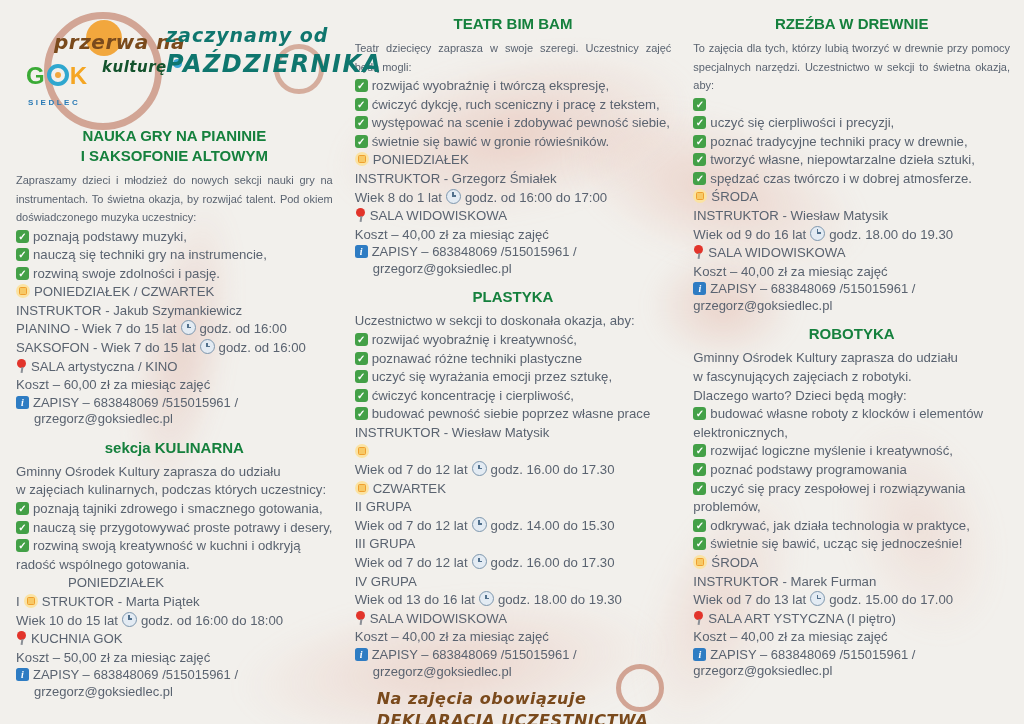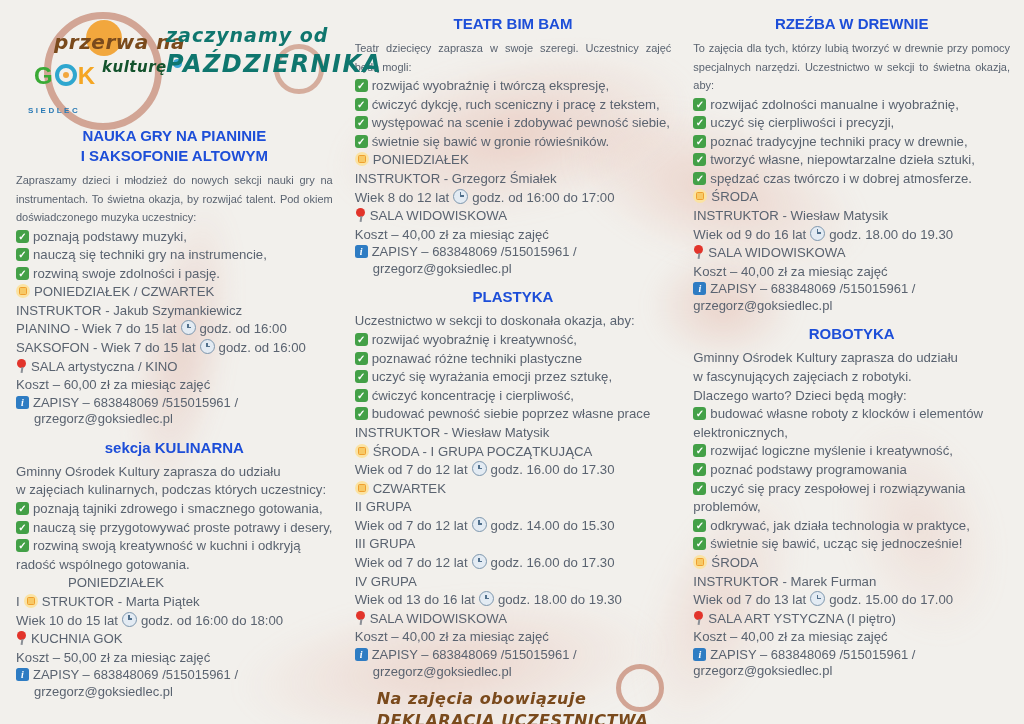--- a/index.html
+++ b/index.html
@@ -30,33 +30,33 @@
   .cols{position:relative;z-index:1;display:flex;gap:22px;padding:4px 14px 0 16px;}
   .col{width:318px;}
   
   .logo-row{position:relative;height:112px;}
   .orange-dot{position:absolute;left:70px;top:16px;width:36px;height:36px;border-radius:50%;background:#f2a73d;}
   .tag1{position:absolute;left:38px;top:26px;font-family:"DejaVu Sans",sans-serif;
         font-style:italic;font-weight:bold;font-size:20px;color:#7a4a1c;letter-spacing:.5px;}
   .tag2{position:absolute;left:86px;top:54px;font-family:"DejaVu Sans",sans-serif;
         font-style:italic;font-weight:bold;font-size:15px;color:#14532d;letter-spacing:.5px;}
   .blue-dot{display:inline-block;width:9px;height:9px;border-radius:50%;background:#3aa8d8;margin-left:6px;vertical-align:4px;}
-  .gok{position:absolute;left:18px;top:58px;font-size:24px;font-weight:bold;letter-spacing:1px;}
+  .gok{position:absolute;left:10px;top:58px;font-size:24px;font-weight:bold;letter-spacing:1px;}
   .gok .g{color:#3aaa35;}
   .gok .k{color:#f5a623;}
   .o-glyph{display:inline-block;width:14px;height:14px;border:4px solid #2fa7cf;border-radius:50%;
            position:relative;vertical-align:-2px;margin:0 1px;}
   .o-glyph::after{content:"";position:absolute;left:4px;top:4px;width:6px;height:6px;border-radius:50%;background:#f2a73d;}
-  .city{position:absolute;left:12px;top:102px;font-size:8px;font-weight:bold;color:#2a7ab5;letter-spacing:2.5px;}
+  .city{position:absolute;left:12px;top:94px;font-size:8px;font-weight:bold;color:#2a7ab5;letter-spacing:2.5px;}
   .banner{position:absolute;left:150px;top:20px;width:175px;color:#0f766e;
           font-family:"DejaVu Sans",sans-serif;font-style:italic;font-weight:bold;}
   .banner .bl1{font-size:19px;letter-spacing:1px;}
   .banner .bl2{font-size:24px;letter-spacing:1.5px;margin-top:4px;}
   
-  .sec-title{color:#1d4ed8;font-weight:bold;font-size:15px;line-height:20px;text-align:center;margin:10px 0 5px;}
+  .sec-title{color:#15803d;font-weight:bold;font-size:15px;line-height:20px;text-align:center;margin:10px 0 5px;}
   .para{text-align:justify;font-size:11px;line-height:18.5px;margin:4px 0 1px;}
   .line{font-size:13.2px;line-height:18.6px;padding-left:18px;text-indent:-18px;}
   .line.small{font-size:13px;line-height:16.5px;}
   .line.ind{padding-left:52px;text-indent:0;}
   
   .ic{display:inline-block;vertical-align:-2px;margin:0 4px;text-indent:0;}
   .line > .ic:first-child{margin-left:0;}
   .ic-check{width:13px;height:13px;background:#43a047;border-radius:3px;position:relative;}
   .ic-check::after{content:"✓";position:absolute;left:0;top:0;width:13px;height:13px;color:#fff;
                    font-size:10px;line-height:13px;text-align:center;font-weight:bold;}
@@ -155,40 +155,40 @@
             <div>TEATR BIM BAM</div>
           </div>
         <div class="sec-body">
             <div class="para">Teatr dziecięcy zaprasza w swoje szeregi. Uczestnicy zajęć będą mogli:</div>
             <div class="line"><span class="ic ic-check"></span><span>rozwijać wyobraźnię i twórczą ekspresję,</span></div>
             <div class="line"><span class="ic ic-check"></span><span>ćwiczyć dykcję, ruch sceniczny i pracę z tekstem,</span></div>
             <div class="line"><span class="ic ic-check"></span><span>występować na scenie i zdobywać pewność siebie,</span></div>
             <div class="line"><span class="ic ic-check"></span><span>świetnie się bawić w gronie rówieśników.</span></div>
             <div class="line"><span class="ic ic-calendar"></span><span>PONIEDZIAŁEK</span></div>
             <div class="line"><span>INSTRUKTOR - Grzegorz Śmiałek</span></div>
-            <div class="line"><span>Wiek 8 do 12 lat</span><span class="ic ic-clock"></span><span>godz. od 16:00 do 17:00</span></div>
+            <div class="line"><span>Wiek 8 do 1 lat</span><span class="ic ic-clock"></span><span>godz. od 16:00 do 17:00</span></div>
             <div class="line"><span class="ic ic-pin"></span><span>SALA WIDOWISKOWA</span></div>
             <div class="line"><span>Koszt – 40,00 zł za miesiąc zajęć</span></div>
             <div class="line small"><span class="ic ic-info"></span><span>ZAPISY – 683848069 /515015961 / grzegorz@goksiedlec.pl</span></div>
           </div>
       </section>
 
       <section>
         <div class="sec-title">
             <div>PLASTYKA</div>
           </div>
         <div class="sec-body">
             <div class="line"><span>Uczestnictwo w sekcji to doskonała okazja, aby:</span></div>
             <div class="line"><span class="ic ic-check"></span><span>rozwijać wyobraźnię i kreatywność,</span></div>
             <div class="line"><span class="ic ic-check"></span><span>poznawać różne techniki plastyczne</span></div>
             <div class="line"><span class="ic ic-check"></span><span>uczyć się wyrażania emocji przez sztukę,</span></div>
             <div class="line"><span class="ic ic-check"></span><span>ćwiczyć koncentrację i cierpliwość,</span></div>
             <div class="line"><span class="ic ic-check"></span><span>budować pewność siebie poprzez własne prace</span></div>
             <div class="line"><span>INSTRUKTOR - Wiesław Matysik</span></div>
-            <div class="line"><span class="ic ic-calendar"></span><span>ŚRODA - I GRUPA POCZĄTKUJĄCA</span></div>
+            <div class="line"><span class="ic ic-calendar"></span></div>
             <div class="line"><span>Wiek od 7 do 12 lat</span><span class="ic ic-clock"></span><span>godz. 16.00 do 17.30</span></div>
             <div class="line"><span class="ic ic-calendar"></span><span>CZWARTEK</span></div>
             <div class="line"><span>II GRUPA</span></div>
             <div class="line"><span>Wiek od 7 do 12 lat</span><span class="ic ic-clock"></span><span>godz. 14.00 do 15.30</span></div>
             <div class="line"><span>III GRUPA</span></div>
             <div class="line"><span>Wiek od 7 do 12 lat</span><span class="ic ic-clock"></span><span>godz. 16.00 do 17.30</span></div>
             <div class="line"><span>IV GRUPA</span></div>
             <div class="line"><span>Wiek od 13 do 16 lat</span><span class="ic ic-clock"></span><span>godz. 18.00 do 19.30</span></div>
             <div class="line"><span class="ic ic-pin"></span><span>SALA WIDOWISKOWA</span></div>
             <div class="line"><span>Koszt – 40,00 zł za miesiąc zajęć</span></div>
@@ -203,21 +203,21 @@
       </div>
     </div>
 
     <div class="col">
       <section>
         <div class="sec-title">
             <div>RZEŹBA W DREWNIE</div>
           </div>
         <div class="sec-body">
             <div class="para">To zajęcia dla tych, którzy lubią tworzyć w drewnie przy pomocy specjalnych narzędzi. Uczestnictwo w sekcji to świetna okazja, aby:</div>
-            <div class="line"><span class="ic ic-check"></span><span>rozwijać zdolności manualne i wyobraźnię,</span></div>
+            <div class="line"><span class="ic ic-check"></span></div>
             <div class="line"><span class="ic ic-check"></span><span>uczyć się cierpliwości i precyzji,</span></div>
             <div class="line"><span class="ic ic-check"></span><span>poznać tradycyjne techniki pracy w drewnie,</span></div>
             <div class="line"><span class="ic ic-check"></span><span>tworzyć własne, niepowtarzalne dzieła sztuki,</span></div>
             <div class="line"><span class="ic ic-check"></span><span>spędzać czas twórczo i w dobrej atmosferze.</span></div>
             <div class="line"><span class="ic ic-calendar"></span><span>ŚRODA</span></div>
             <div class="line"><span>INSTRUKTOR - Wiesław Matysik</span></div>
             <div class="line"><span>Wiek od 9 do 16 lat</span><span class="ic ic-clock"></span><span>godz. 18.00 do 19.30</span></div>
             <div class="line"><span class="ic ic-pin"></span><span>SALA WIDOWISKOWA</span></div>
             <div class="line"><span>Koszt – 40,00 zł za miesiąc zajęć</span></div>
             <div class="line small"><span class="ic ic-info"></span><span>ZAPISY – 683848069 /515015961 /</span></div>

